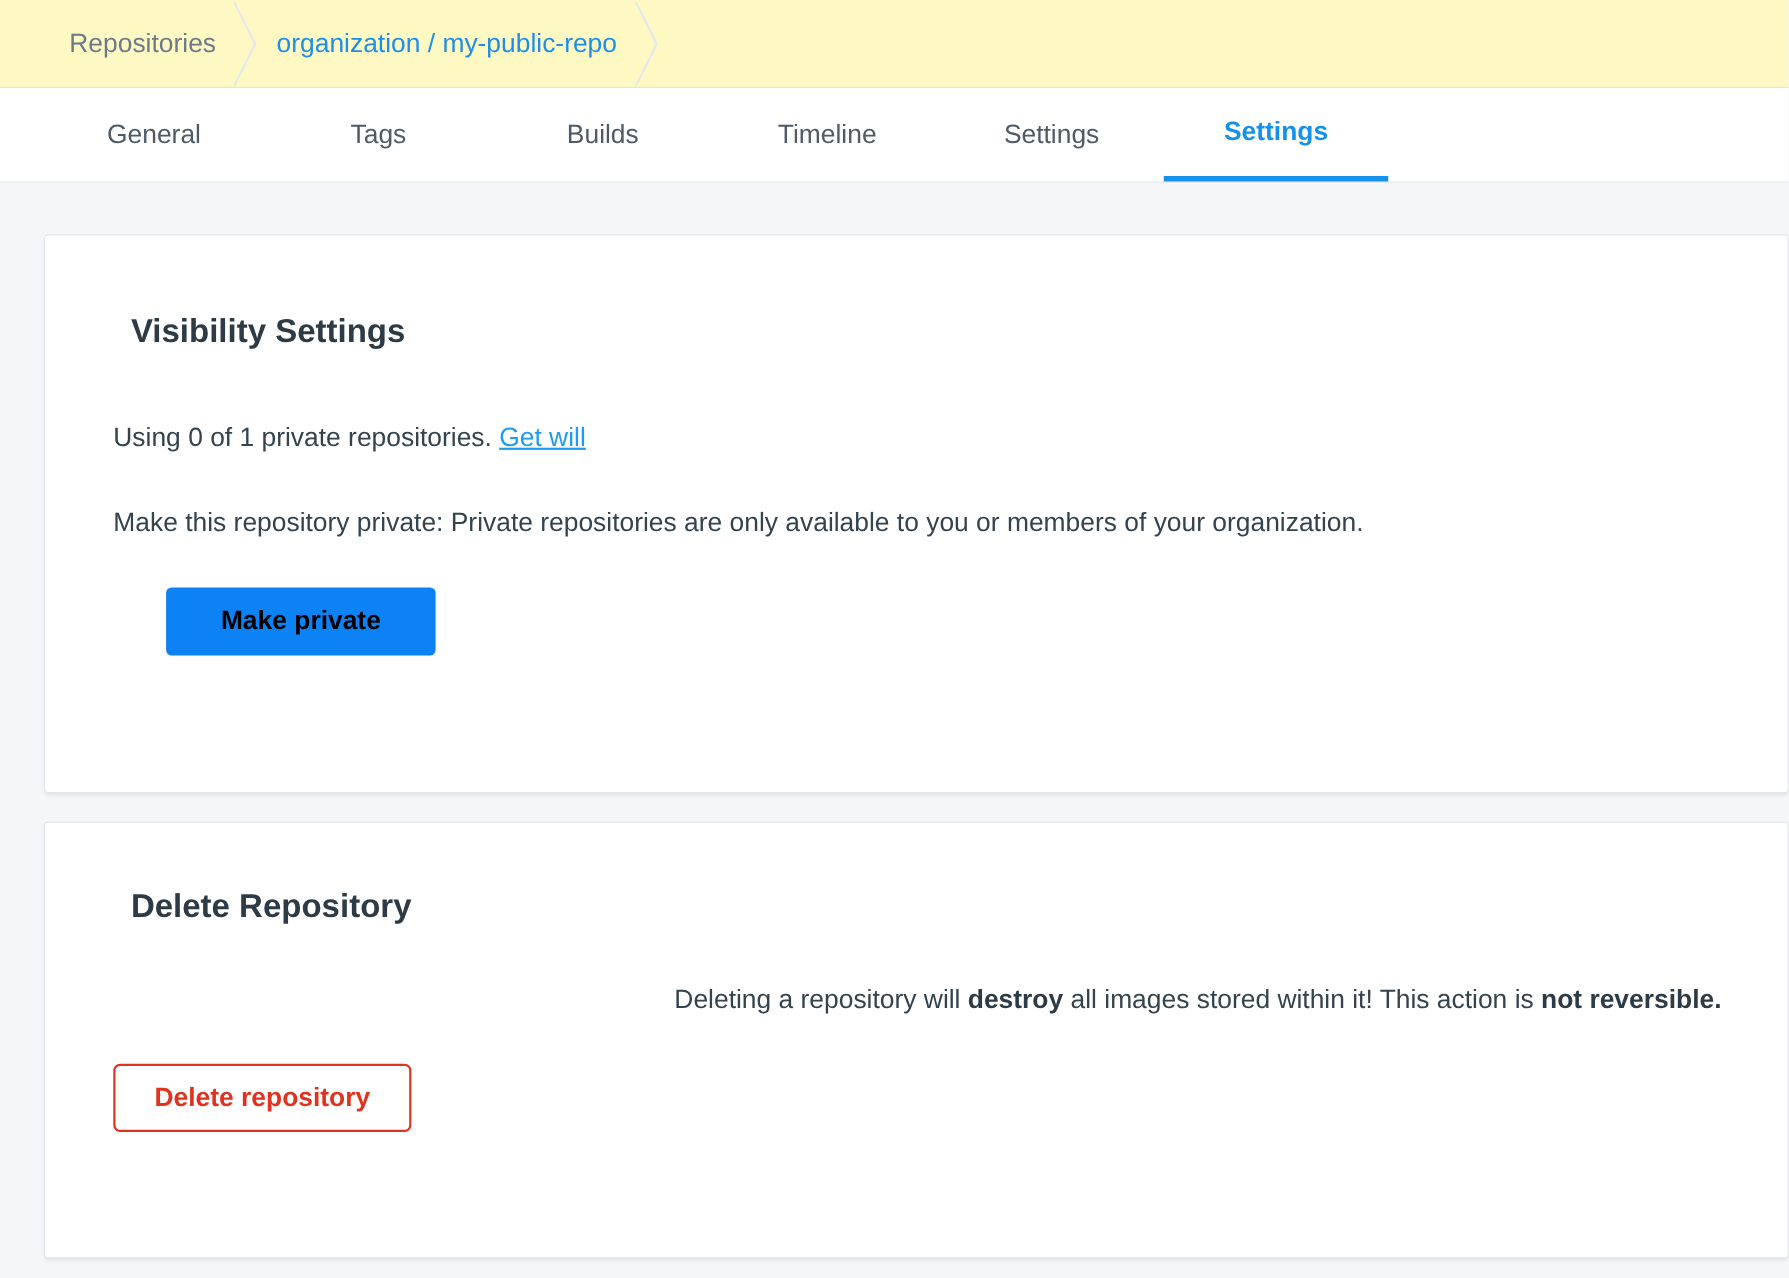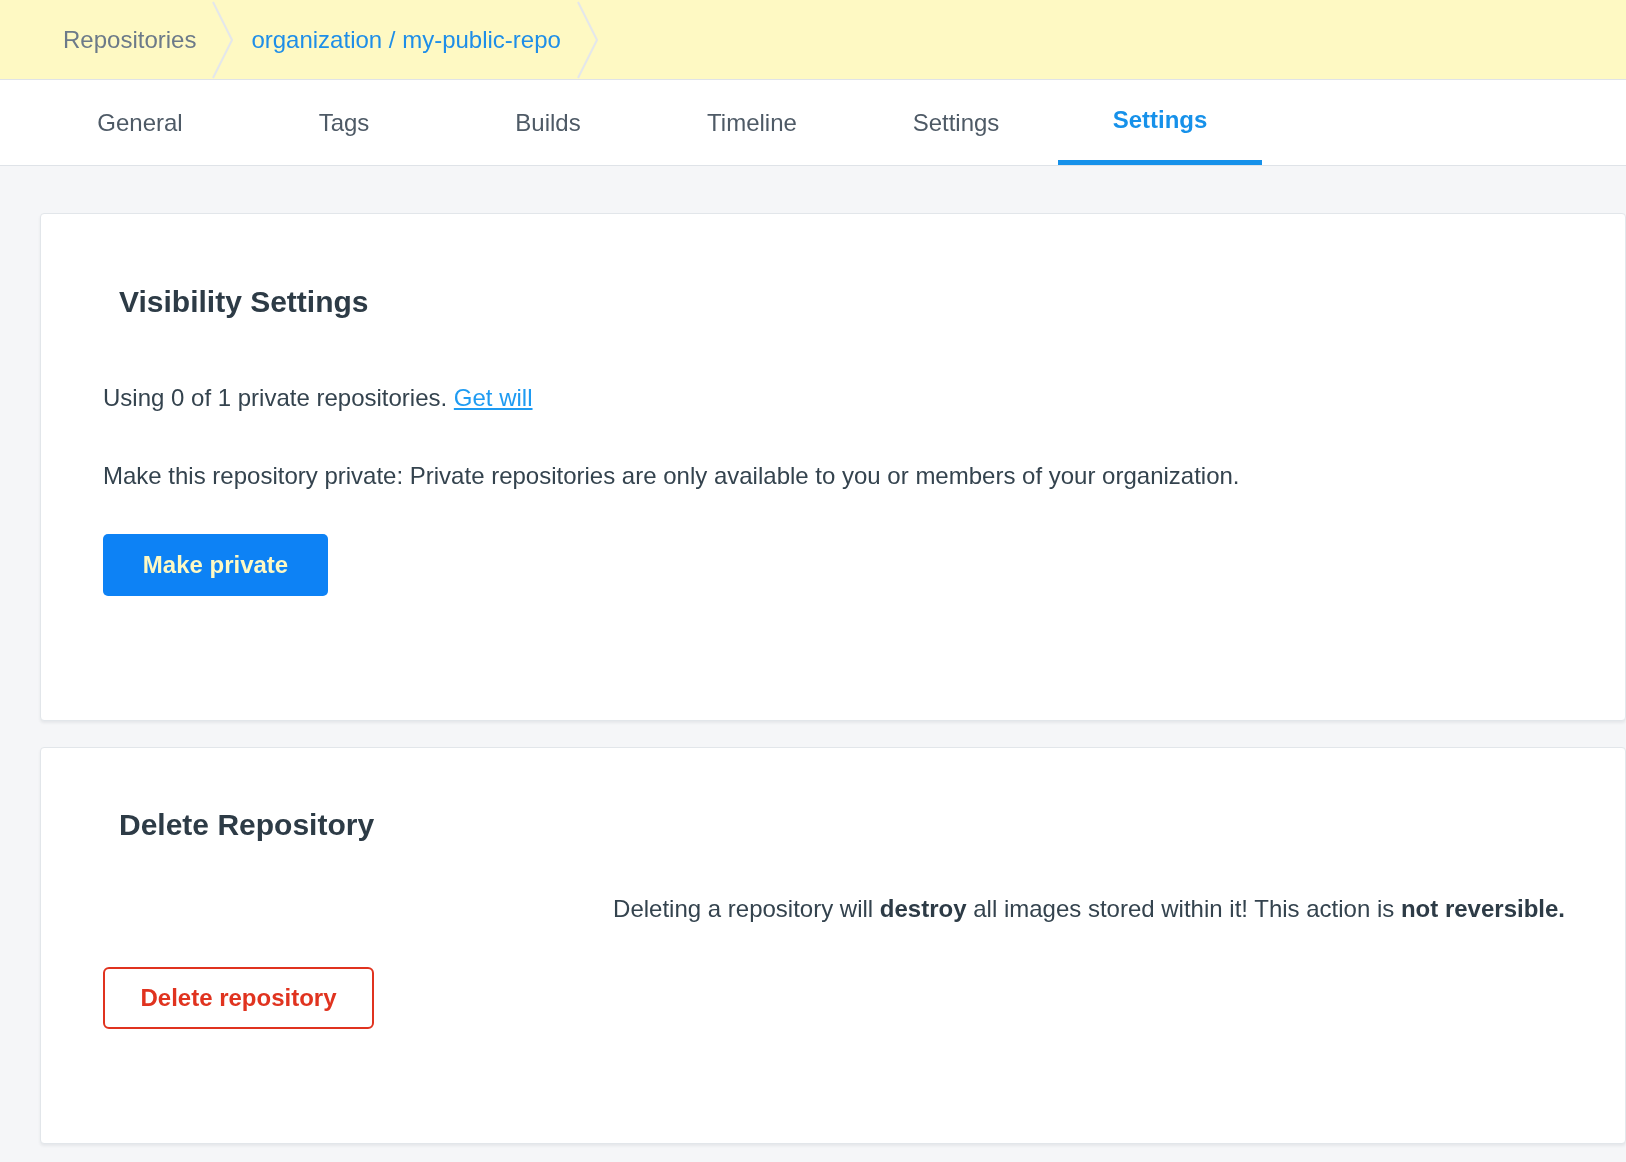--- a/index.html
+++ b/index.html
@@ -94,27 +94,28 @@
     cursor: pointer;
   }
   .btn {
     display: block;
     font-family: inherit;
     font-size: 24px;
     cursor: pointer;
   }
   .btn-primary {
     margin-top: 44px;
-    width: 225px;
+    width: 245px;
     height: 62px;
     background: var(--button);
-    color: #fef9c3;
+    color: #000000;
     font-weight: 700;
     border: none;
     border-radius: 5px;
+    margin-left: 48px;
   }
   .btn-danger {
     margin-top: 44px;
     width: 271px;
     height: 62px;
     background: #ffffff;
     color: var(--danger);
     font-weight: 600;
     border: 2px solid var(--danger);
     border-radius: 6px;

